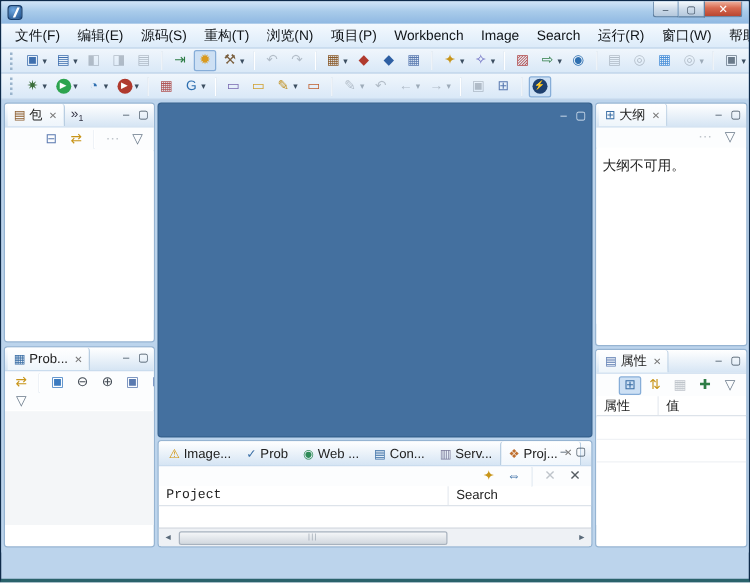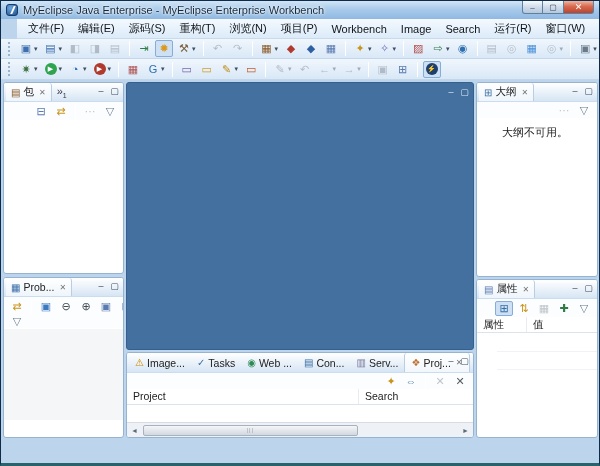--- a/index.html
+++ b/index.html
@@ -14,21 +14,21 @@
   .app-icon::after{content:"";position:absolute;left:5px;top:1px;width:2px;height:8px;background:#fff;transform:skewX(-24deg);}
   .title-text{font-size:11px;color:#14283c;text-shadow:0 0 2px #fff,0 0 4px #fff;white-space:nowrap;}
   .win-controls{position:absolute;right:5px;top:0;display:flex;}
   .win-btn{height:13px;border:1px solid #5f7f9f;border-top:none;display:flex;align-items:center;justify-content:center;
     font-size:8px;color:#2c3e50;background:linear-gradient(#f6fafd,#cfdcea 50%,#b4c8dc);cursor:default;}
   .win-btn.minb{width:21px;border-radius:0 0 0 3px;}
   .win-btn.maxb{width:21px;border-left:none;}
   .win-btn.closeb{width:30px;border-left:none;border-radius:0 0 3px 0;color:#fff;font-size:9px;
     background:linear-gradient(#f0b4a0,#d86a50 45%,#b84530);}
   
-  .menubar{position:absolute;left:16px;top:18px;right:0;height:20px;display:flex;align-items:center;padding-left:4px;
+  .menubar{position:absolute;left:0;top:18px;right:0;height:20px;display:flex;align-items:center;padding-left:4px;
     background:linear-gradient(#f4f9fe,#dcebf9);border-bottom:1px solid #c8daec;}
   .menu-item{padding:2px 7px;font-size:11px;color:#101418;white-space:nowrap;}
   
   .toolbar{position:absolute;left:0;right:0;display:flex;align-items:center;padding-left:7px;
     background:linear-gradient(#f0f6fc,#d9e8f7);border-bottom:1px solid #c4d6ea;}
   #toolbar1{top:38px;height:20px;}
   #toolbar2{top:58px;height:21px;}
   .grip{width:3px;height:14px;border-left:2px dotted #9ab4cc;margin-right:5px;flex:none;}
   .tbtn{display:inline-flex;align-items:center;height:17px;padding:0 1px;border:1px solid transparent;border-radius:2px;margin:0 1px;flex:none;}
   .tbtn.pressed{background:#cde0f4;border-color:#86add8;}
@@ -47,38 +47,38 @@
   .ptab{display:flex;align-items:center;gap:3px;padding:0 5px;background:linear-gradient(#fff,#eef5fb);
     border-right:1px solid #b9cee2;border-radius:3px 3px 0 0;font-size:10.5px;color:#222;white-space:nowrap;}
   .ticon{font-size:10px;}
   .tclose{font-size:8px;color:#777;margin-left:2px;}
   .pctrl{position:absolute;right:4px;top:3px;display:flex;gap:7px;font-size:9px;color:#3a4a5a;align-items:center;}
   .chevron{font-size:11px;color:#334;margin-left:5px;align-self:center;}
   .chev-count{font-size:7px;vertical-align:sub;}
   .view-toolbar{height:18px;display:flex;align-items:center;justify-content:flex-end;padding:0 3px;background:#fcfdfe;}
   .view-toolbar .tbtn{height:15px;}
   .view-toolbar2{height:13px;display:flex;align-items:center;padding:0 3px;background:#fcfdfe;}
-  .pcontent{position:absolute;left:0;right:0;bottom:17px;background:#fff;padding-left:20px;}
+  .pcontent{position:absolute;left:0;right:0;bottom:17px;background:#fff;}
   .pkg .ticon{color:#8a5a2a;} .img .ticon{color:#3a6ea5;} .out .ticon{color:#3a6ea5;} .prop .ticon{color:#5a7ab0;}
   
   #pkg-panel{left:2px;top:2px;width:121px;height:192px;}
   #img-panel{left:2px;top:197px;width:121px;height:161px;}
   #editor{left:125px;top:2px;width:348px;height:268px;background:#44709f;border:1px solid #35608d;border-radius:3px;position:absolute;}
   #editor .pctrl{color:#dce8f4;top:4px;}
   #bottom-panel{left:125px;top:272px;width:348px;height:86px;}
   #out-panel{left:475px;top:2px;width:122px;height:195px;}
   #prop-panel{left:475px;top:199px;width:122px;height:159px;}
   
   .btab{display:flex;align-items:center;gap:3px;padding:0 6px;font-size:10.5px;color:#222;white-space:nowrap;}
   .btab .ticon{font-size:10px;}
   .btab.active{background:linear-gradient(#fff,#f2f7fc);border-left:1px solid #b9cee2;border-right:1px solid #b9cee2;border-radius:3px 3px 0 0;}
   
   .cols{height:16px;border-bottom:1px solid #dde3ea;display:flex;font-size:10.5px;color:#222;background:#fff;}
   .col{padding:1px 6px;white-space:nowrap;}
-  .col.c-project{width:232px;border-right:1px solid #e8ecf1;}
+  .col.c-project{width:232px;border-right:1px solid #e8ecf1;font-family:Liberation Mono, monospace;}
   .col.c-prop{width:50px;border-right:1px solid #e8ecf1;}
   .hline{height:18px;border-bottom:1px solid #f0f2f5;}
   
   .hscroll{position:absolute;left:0;right:0;bottom:0;height:15px;background:#eef1f5;border-top:1px solid #d8dce2;
     display:flex;align-items:center;}
   .sarrow{width:15px;text-align:center;font-size:7px;color:#5a6a7a;flex:none;}
   .sthumb{height:11px;width:62%;background:linear-gradient(#f4f6f8,#d2d8df);border:1px solid #a8b2be;border-radius:2px;
     margin:0 1px;display:flex;align-items:center;justify-content:center;color:#98a2ae;font-size:6px;letter-spacing:1px;}
   .outline-msg{padding:6px 5px;font-size:11px;color:#222;}
   .img-content{background:#f4f6f8;}
@@ -94,21 +94,20 @@
   .jobs-icon .j1{position:absolute;right:0;top:0;width:9px;height:8px;background:#e8f0e0;border:1px solid #8aa080;}
   .jobs-icon .j2{position:absolute;left:0;bottom:0;width:9px;height:7px;background:#6cc86c;border:1px solid #3a8a3a;}
 </style>
 </head>
 <body>
 
 <div class="window">
 
   <div class="titlebar">
     <span class="app-icon"></span>
-    <span class="title-text">MyEclipse Java Enterprise - MyEclipse Enterprise Workbench</span>
     <span class="win-controls">
       <span class="win-btn minb">–</span>
       <span class="win-btn maxb">▢</span>
       <span class="win-btn closeb">✕</span>
     </span>
   </div>
 
   <div class="menubar">
     <span class="menu-item">文件(F)</span>
     <span class="menu-item">编辑(E)</span>
@@ -370,21 +369,21 @@
     </div>
 
     <div class="panel" id="bottom-panel">
       <div class="tabbar" style="height:20px;">
           <span class="btab">
             <span class="ticon" style="color: rgb(208, 144, 0);">⚠</span>
             <span>Image...</span>
           </span>
           <span class="btab">
             <span class="ticon" style="color: rgb(58, 110, 165);">✓</span>
-            <span>Tasks</span>
+            <span>Prob</span>
           </span>
           <span class="btab">
             <span class="ticon" style="color: rgb(46, 139, 87);">◉</span>
             <span>Web ...</span>
           </span>
           <span class="btab">
             <span class="ticon" style="color: rgb(58, 110, 165);">▤</span>
             <span>Con...</span>
           </span>
           <span class="btab">

